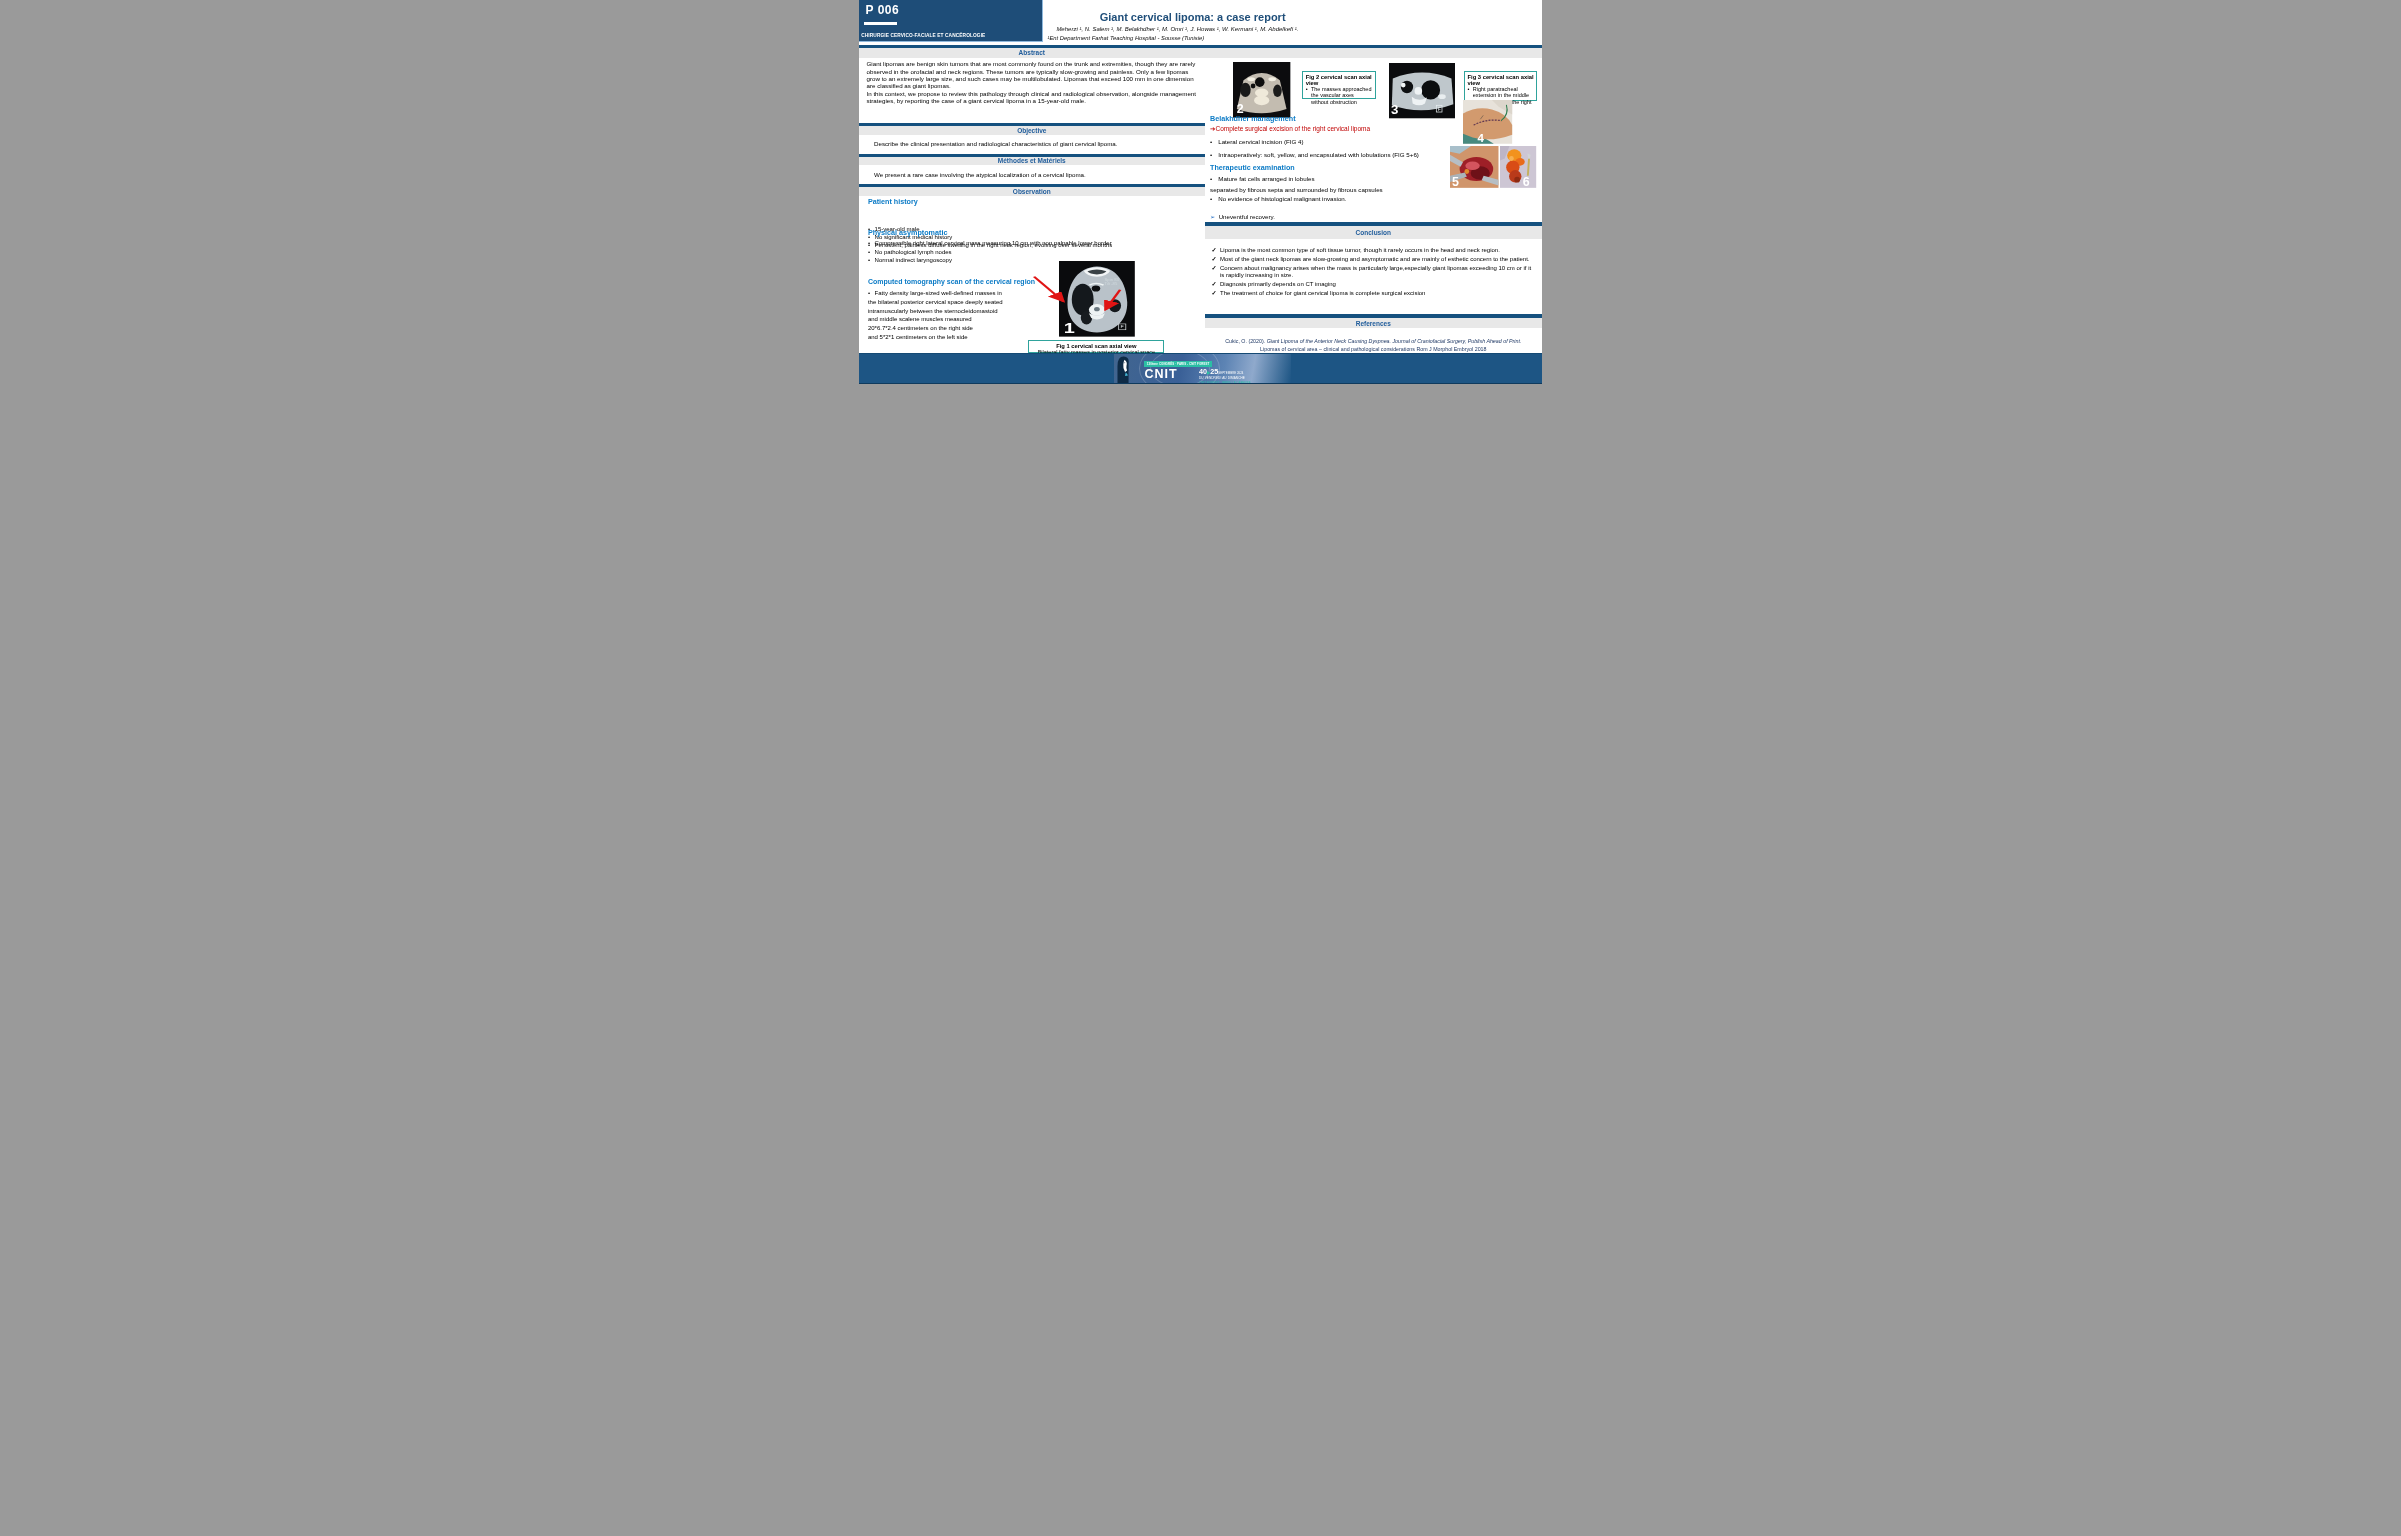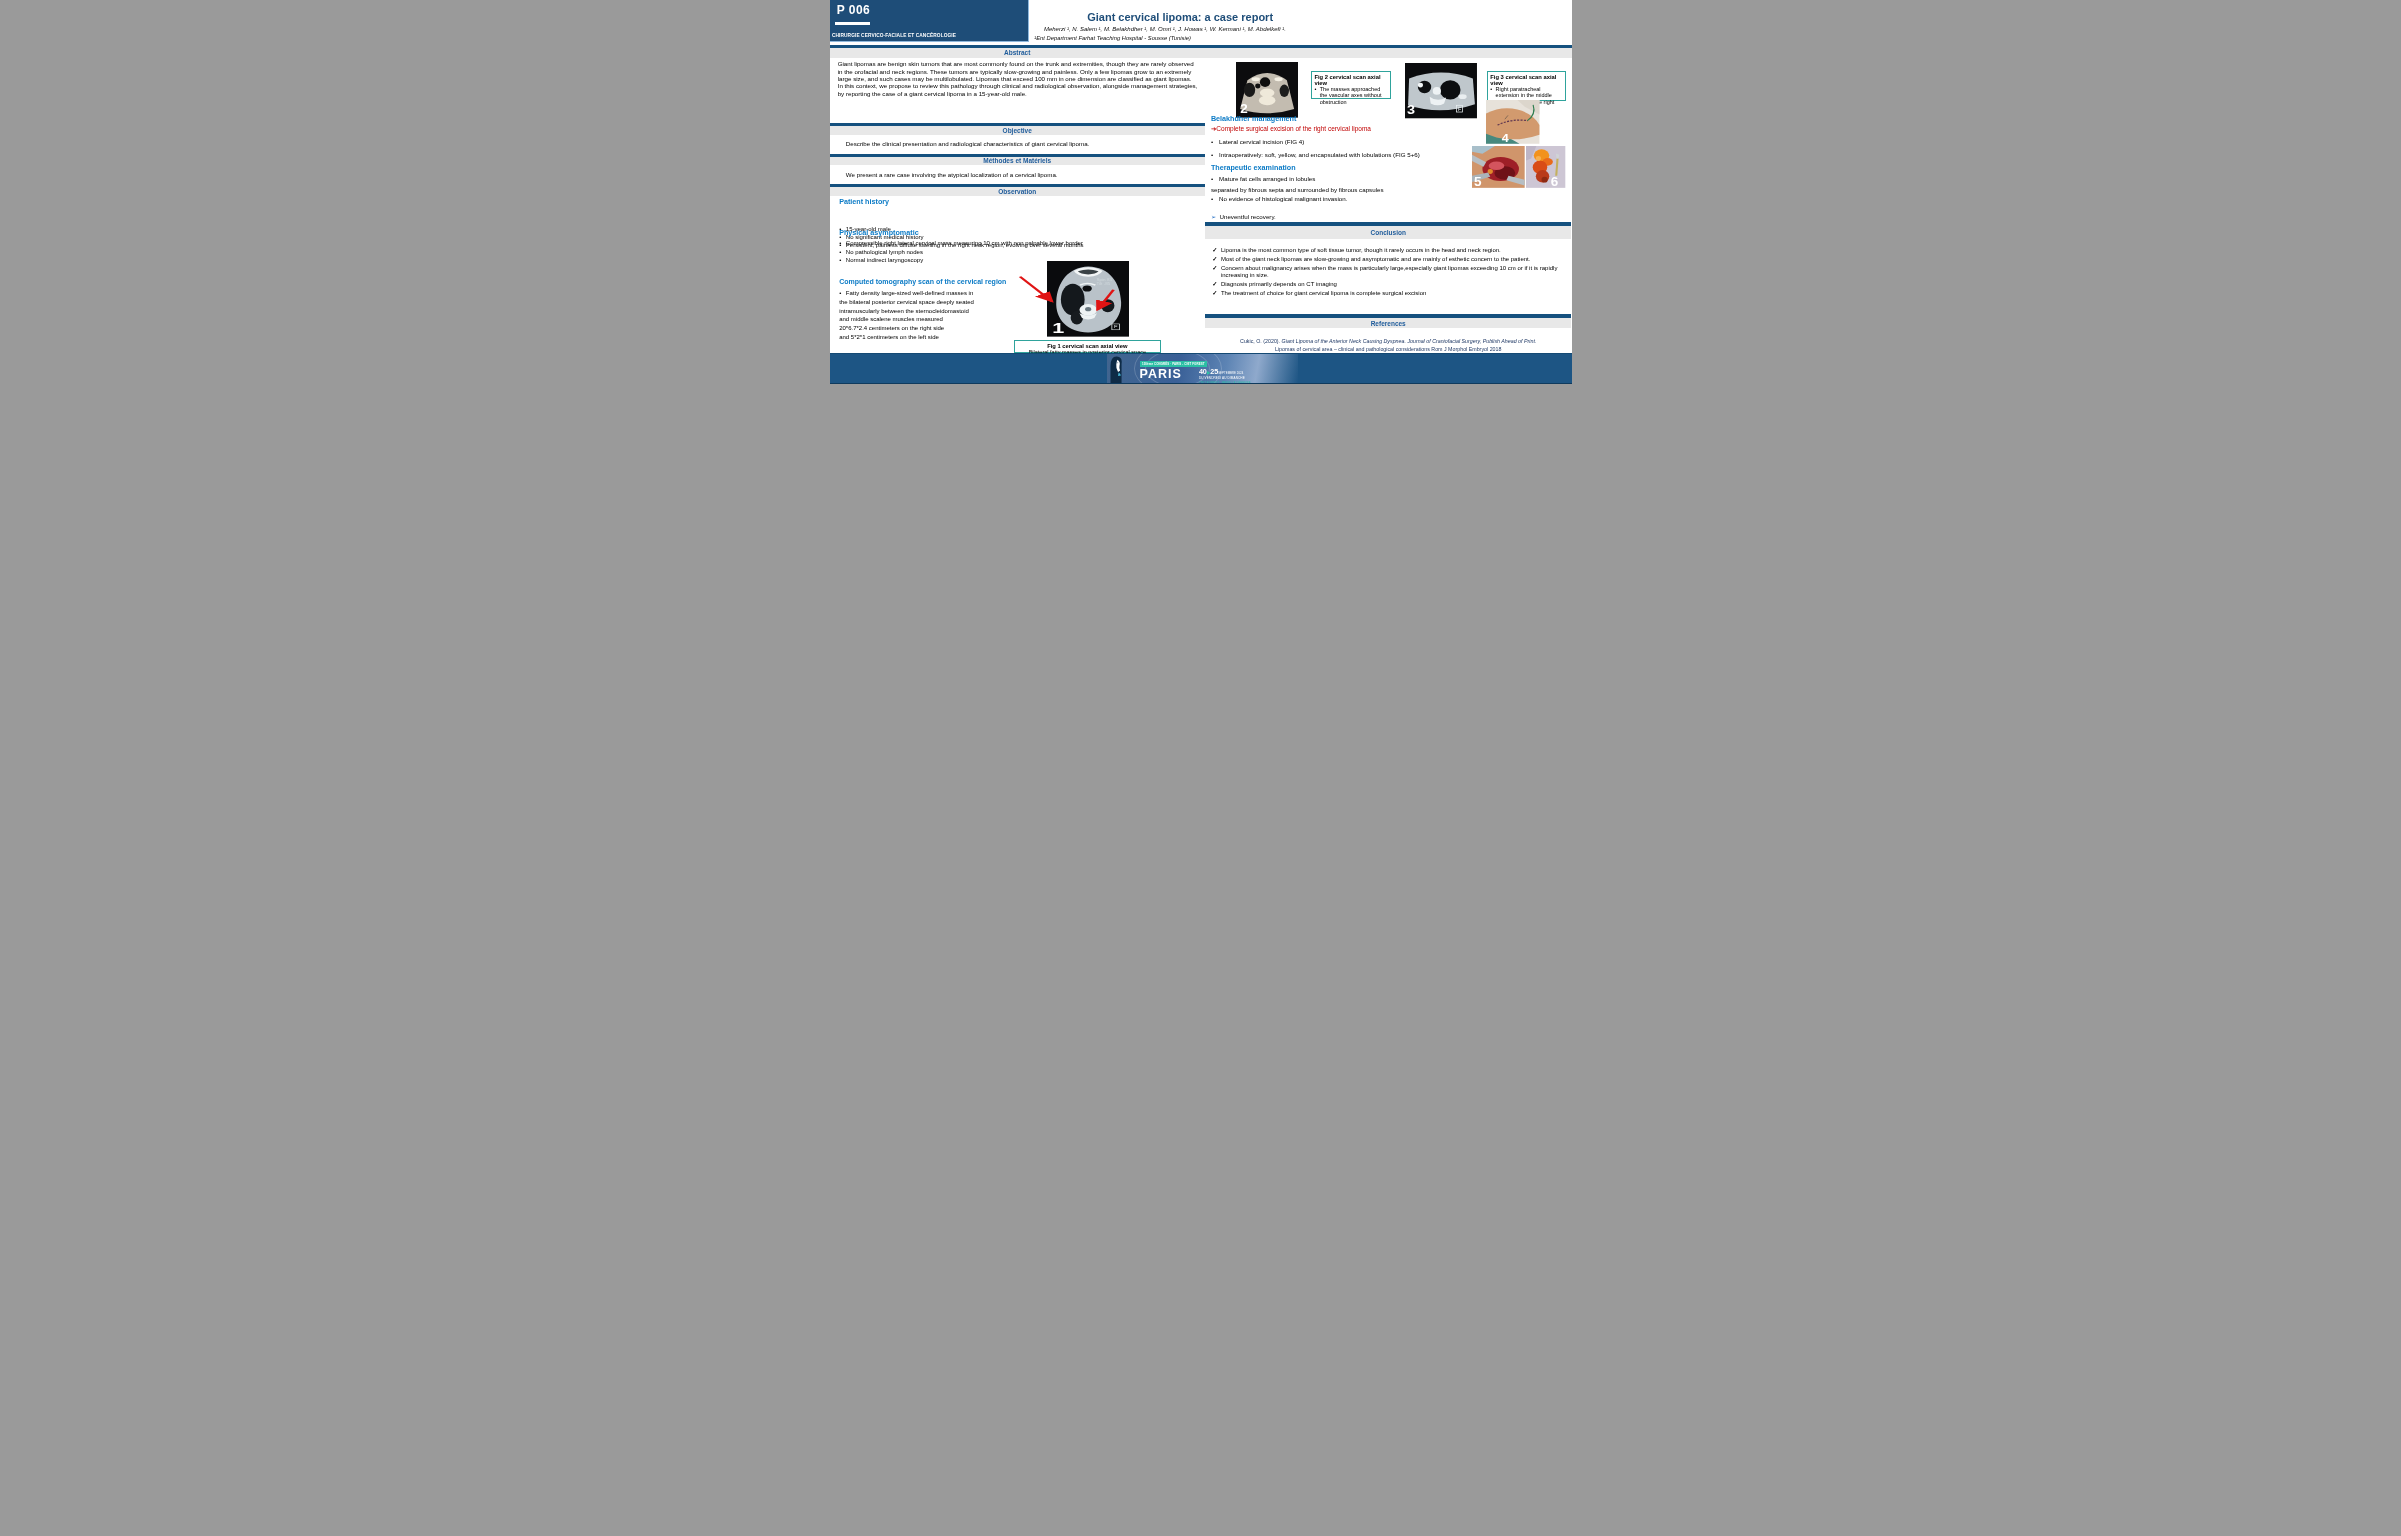--- a/index.html
+++ b/index.html
@@ -1,18 +1,18 @@
 <!DOCTYPE html>
 <html style="font-size:7.7px"><head>
 <meta charset="utf-8">
 <style>
   * { margin:0; padding:0; box-sizing:border-box; }
   html,body { background:#9a9a9a; font-family:"Liberation Sans", sans-serif; }
   .poster {
-    position:relative; width:742px; height:384px; background:#ffffff;
+    position:relative; width:683px; height:384px; background:#ffffff;
     margin:0 auto; overflow:hidden;
   }
   .abs { position:absolute; }
 
   
   .hdr-box {
     left:0; top:0; width:26.9%; height:11%;
     background:#1e4d78;
     border-right:1px solid #8fb9dd; border-bottom:1.4px solid #8fb9dd;
   }
@@ -363,21 +363,21 @@
     <div class="banner">
       <div class="ring" style="left:14%;top:-40%;width:46%;height:180%;"></div>
       <div class="ring" style="left:20%;top:-15%;width:34%;height:130%;"></div>
       <svg style="position:absolute;left:0;top:0;height:100%;width:16%;" viewBox="0 0 60 100" preserveAspectRatio="xMinYMid meet">
         <path d="M12,100 L12,42 Q12,8 34,9 Q54,11 50,34 L50,100 Z" fill="#0e2b46"></path>
         <path d="M36,20 Q47,28 43,40 Q41,50 45,57 L38,62 Q30,50 32,36 Q33,25 36,20 Z" fill="#ffffff"></path>
         <circle cx="37" cy="30" r="1.6" fill="#0e2b46"></circle>
         <path d="M40,64 q6,4 8,10 l-10,2 z" fill="#46b8d8"></path>
       </svg>
       <div class="badge">130ème CONGRÈS · PARIS - CNIT FOREST</div>
-      <div class="brand">PARIS</div>
+      <div class="brand">CNIT</div>
       <div class="dateblock">
         <div class="daterow">
           <span>40</span><span class="tri">▶</span><span>25</span><span class="month">SEPTEMBRE 2024</span>
         </div>
         <div class="days">DU VENDREDI AU DIMANCHE</div>
         <div class="venue">CNIT FOREST - PARIS LA DÉFENSE</div>
       </div>
     </div>
   </div>
 

